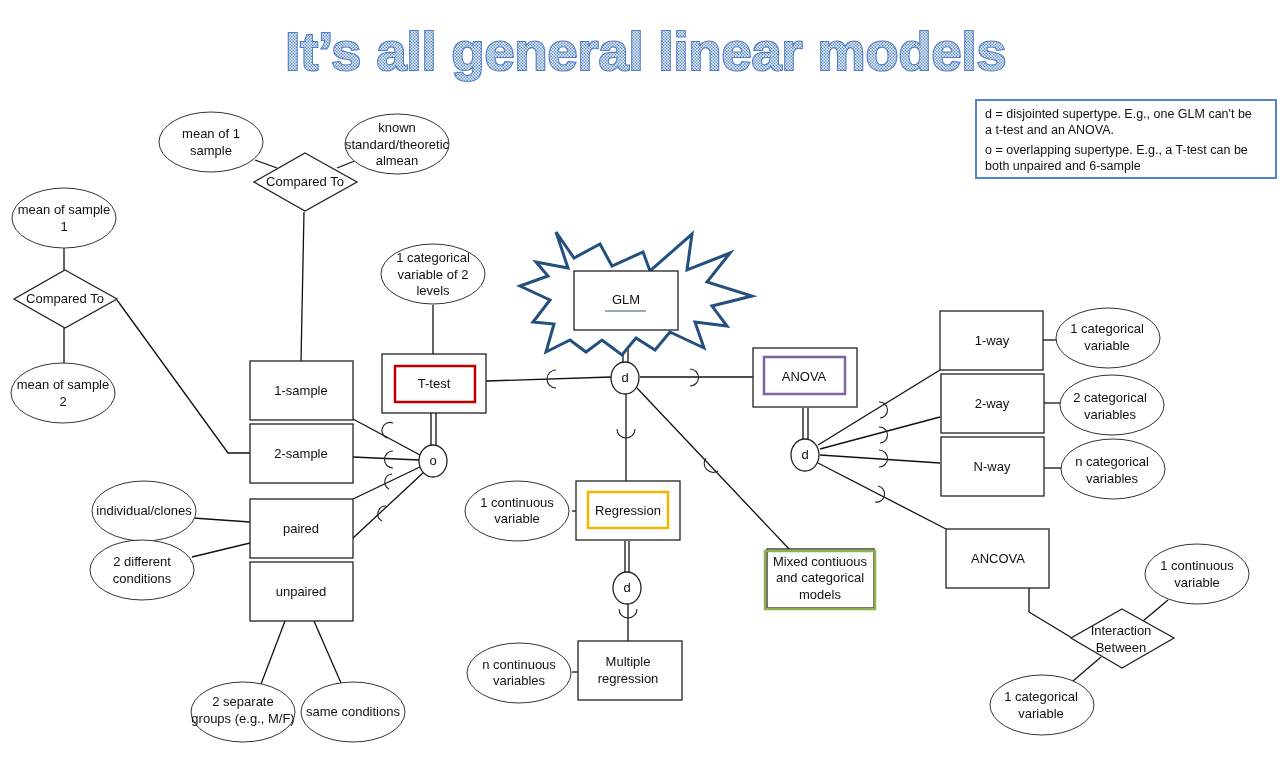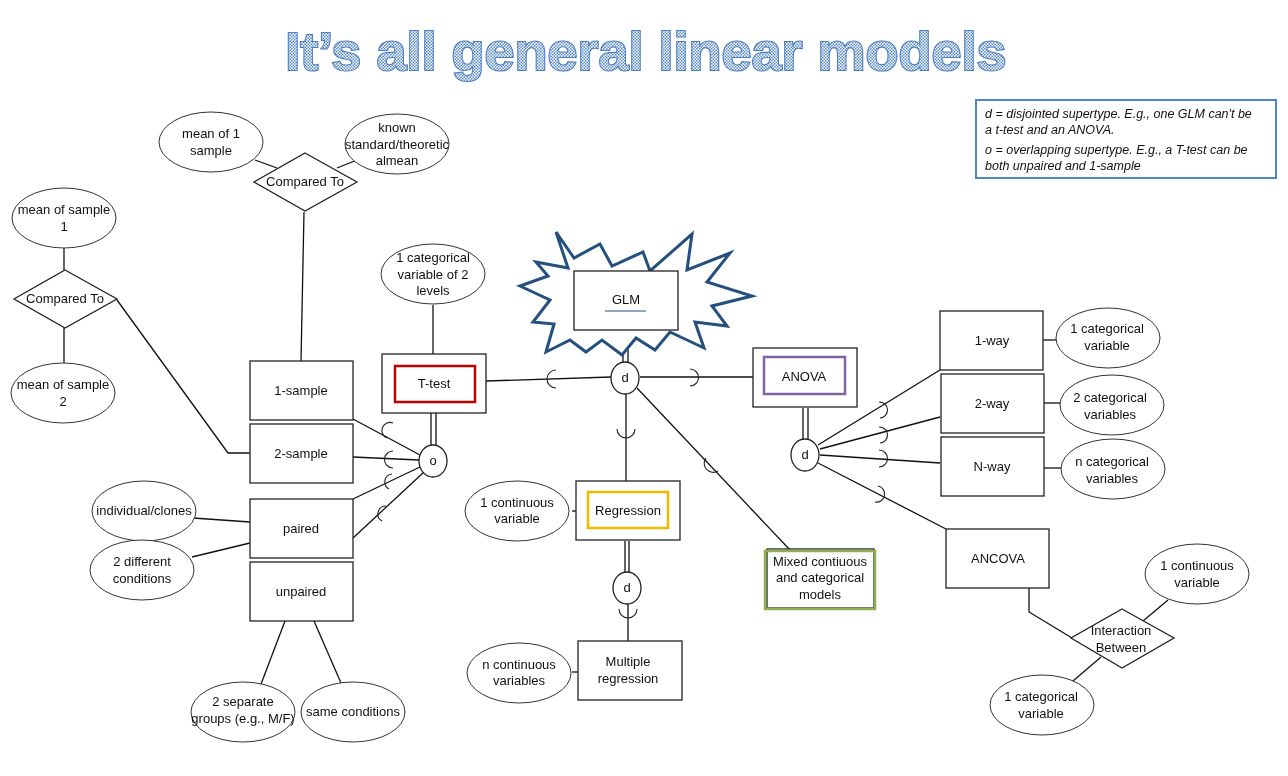--- a/index.html
+++ b/index.html
@@ -4,21 +4,21 @@
 <style>
   html, body { margin:0; padding:0; background:#ffffff; }
   body { width:1288px; height:776px; position:relative; overflow:hidden; font-family:"Liberation Sans", sans-serif; }
   #diagram { position:absolute; left:0; top:0; }
   .title-text { font-family:"Liberation Sans", sans-serif; font-weight:bold; font-size:54px; fill:url(#dots); stroke:#4f7fc0; stroke-width:2.2; paint-order:stroke; }
   .lbl { font-family:"Liberation Sans", sans-serif; font-size:13px; fill:#111; text-anchor:middle; }
   .ln { stroke:#111; stroke-width:1.3; fill:none; }
   .shape { stroke:#222; stroke-width:1.3; fill:#fff; }
   .ell { stroke:#333; stroke-width:1; fill:#fff; }
   .legend { position:absolute; left:975px; top:99px; width:302px; height:80px; border:2.5px solid #4f85c9; background:#fff; padding:5px 8px; box-sizing:border-box; font-family:"Liberation Sans", sans-serif; font-size:12.5px; color:#111; line-height:16px; }
-  .legend p { margin:0 14px 4px 0;font-style:italic; }
+  .legend p { margin:0 14px 4px 0; }
 </style>
 </head>
 <body>
 
 <svg id="diagram" width="1288" height="776" viewBox="0 0 1288 776" xmlns="http://www.w3.org/2000/svg">
   <defs>
     <pattern id="dots" width="3" height="3" patternUnits="userSpaceOnUse">
       <rect width="3" height="3" fill="#ffffff"></rect>
       <rect width="1.5" height="1.5" fill="#5b8bd0"></rect>
       <rect x="1.5" y="1.5" width="1.5" height="1.5" fill="#5b8bd0"></rect>
@@ -292,14 +292,14 @@
   </g>
   <g>
     <ellipse class="ell" cx="1042" cy="705" rx="52" ry="30"></ellipse>
     <text class="lbl" x="1041" y="701">1 categorical</text>
     <text class="lbl" x="1041" y="718">variable</text>
   </g>
 </svg>
 
 <div class="legend">
   <p>d = disjointed supertype. E.g., one GLM can't be a t-test and an ANOVA.</p>
-  <p>o = overlapping supertype. E.g., a T-test can be both unpaired and 1-sample</p>
+  <p>o = overlapping supertype. E.g., a T-test can be both unpaired and 6-sample</p>
 </div>
 
 </body></html>

